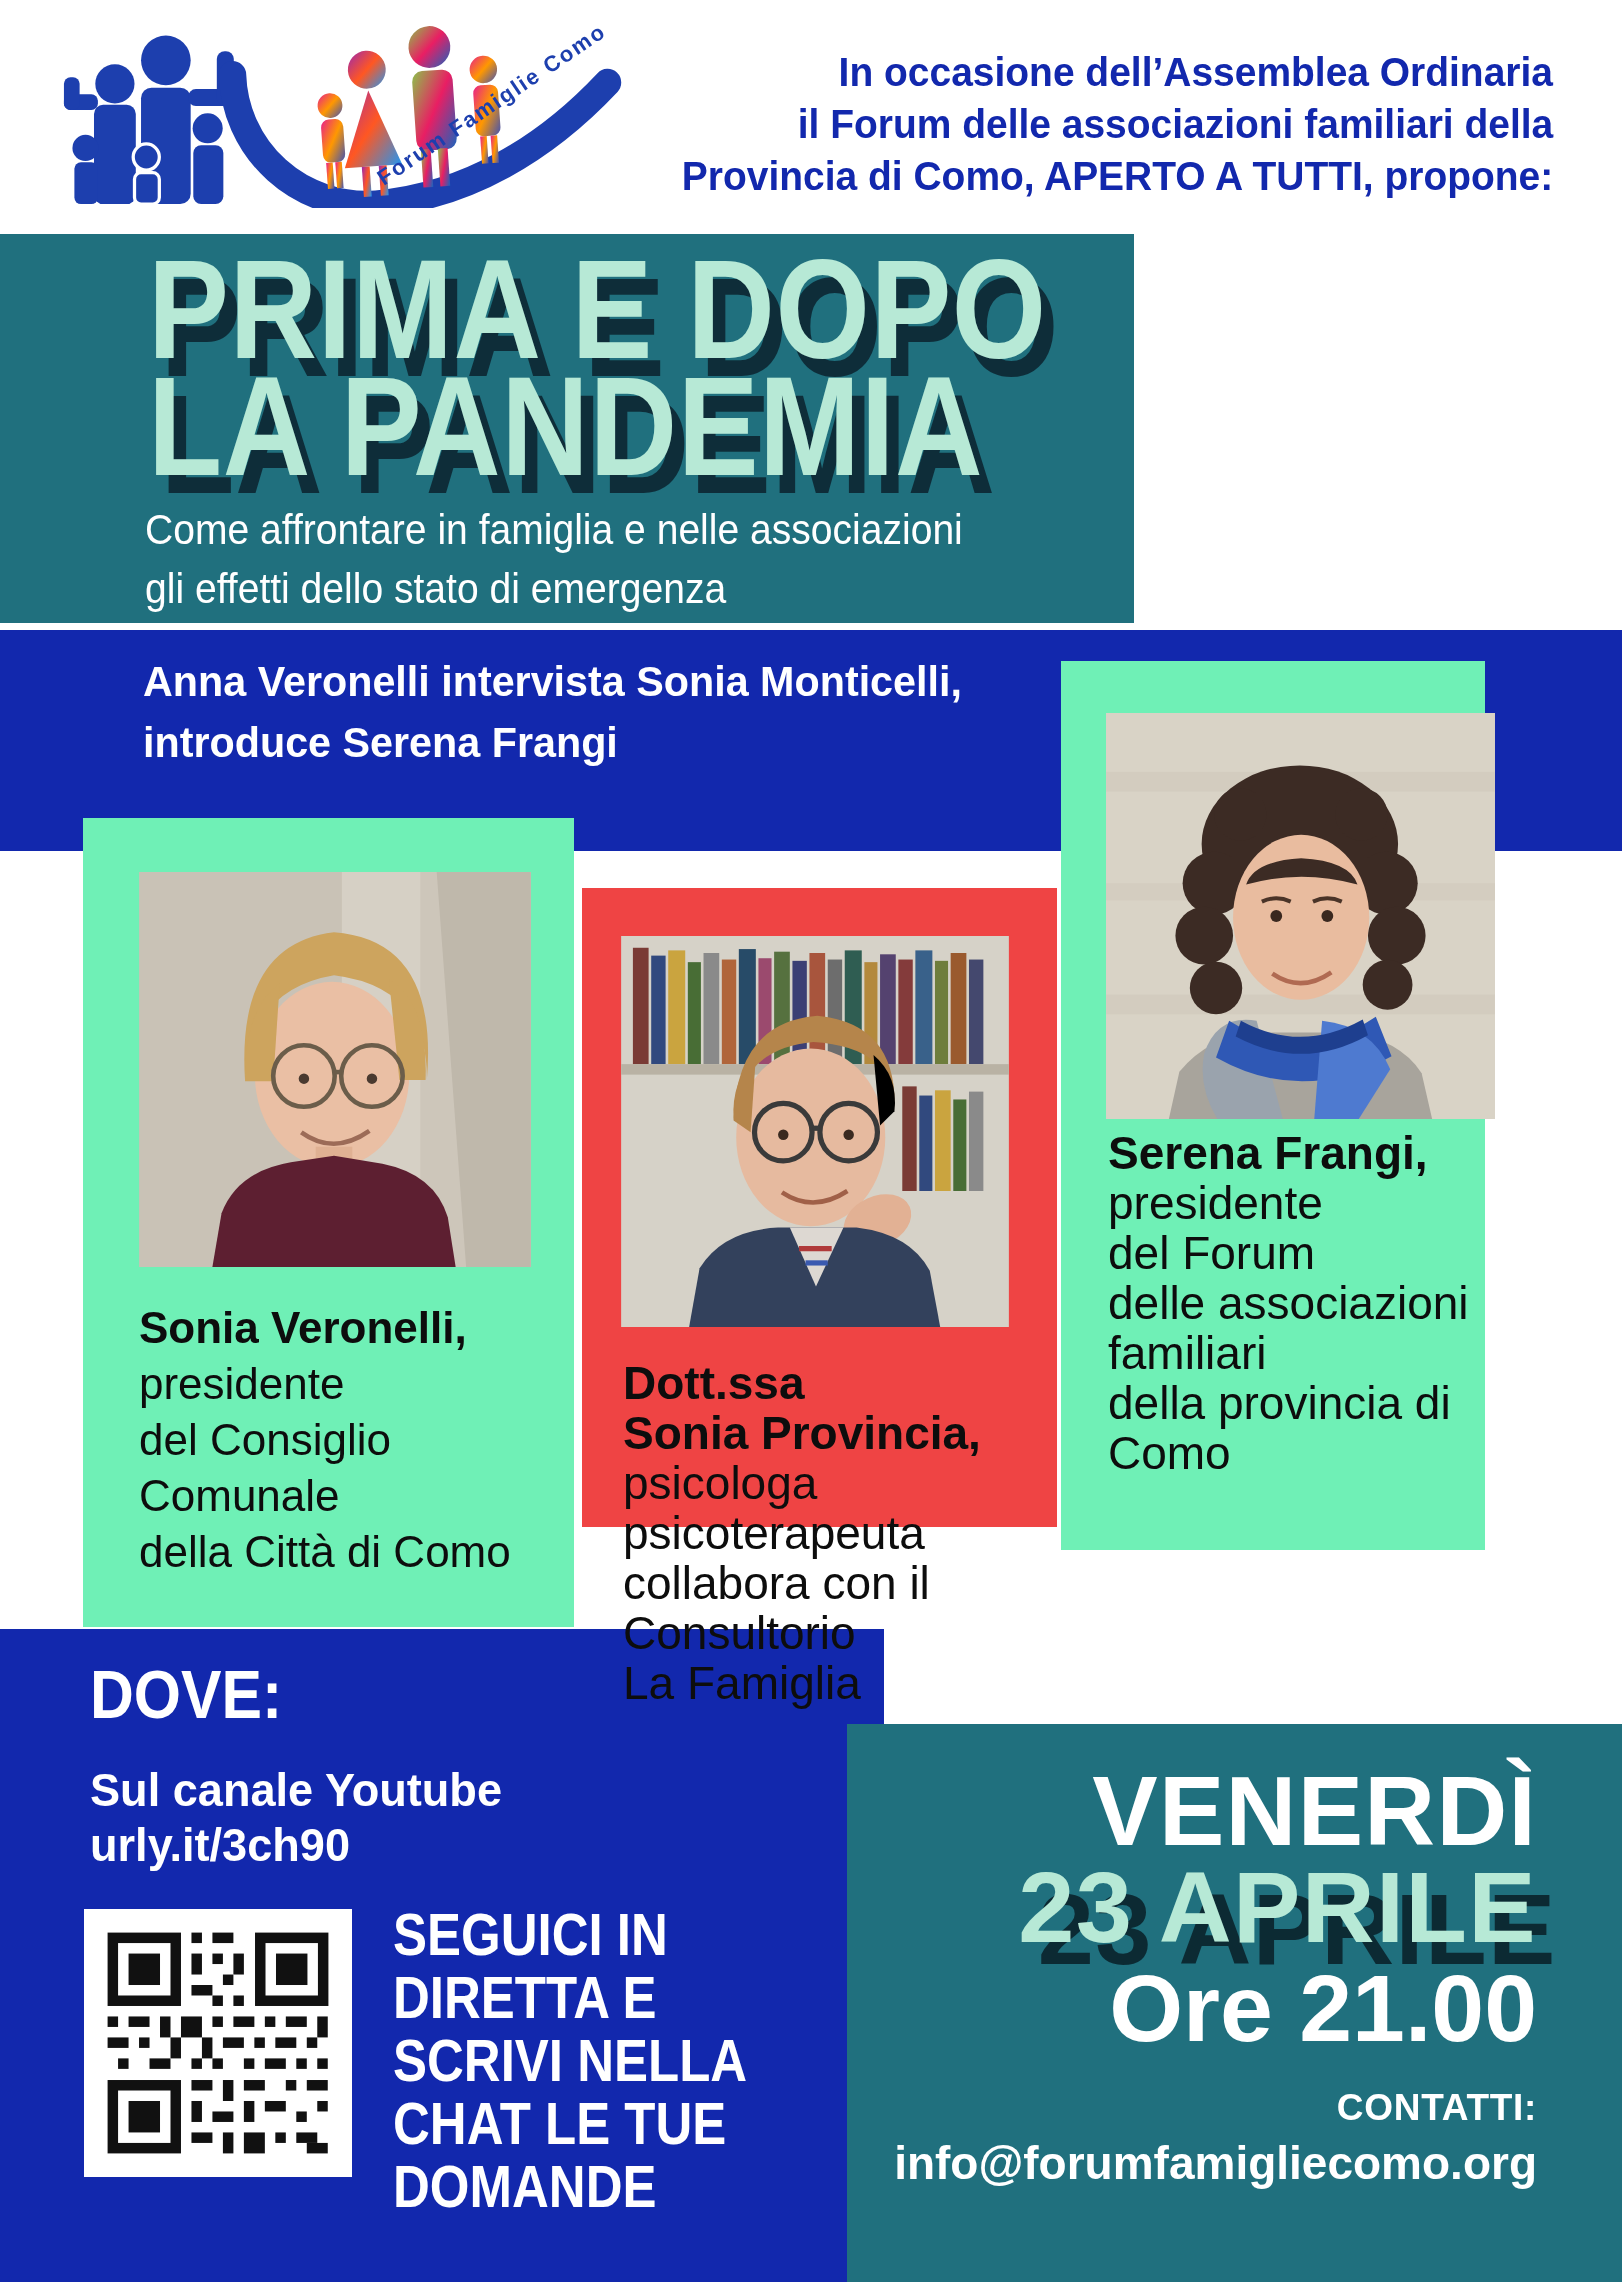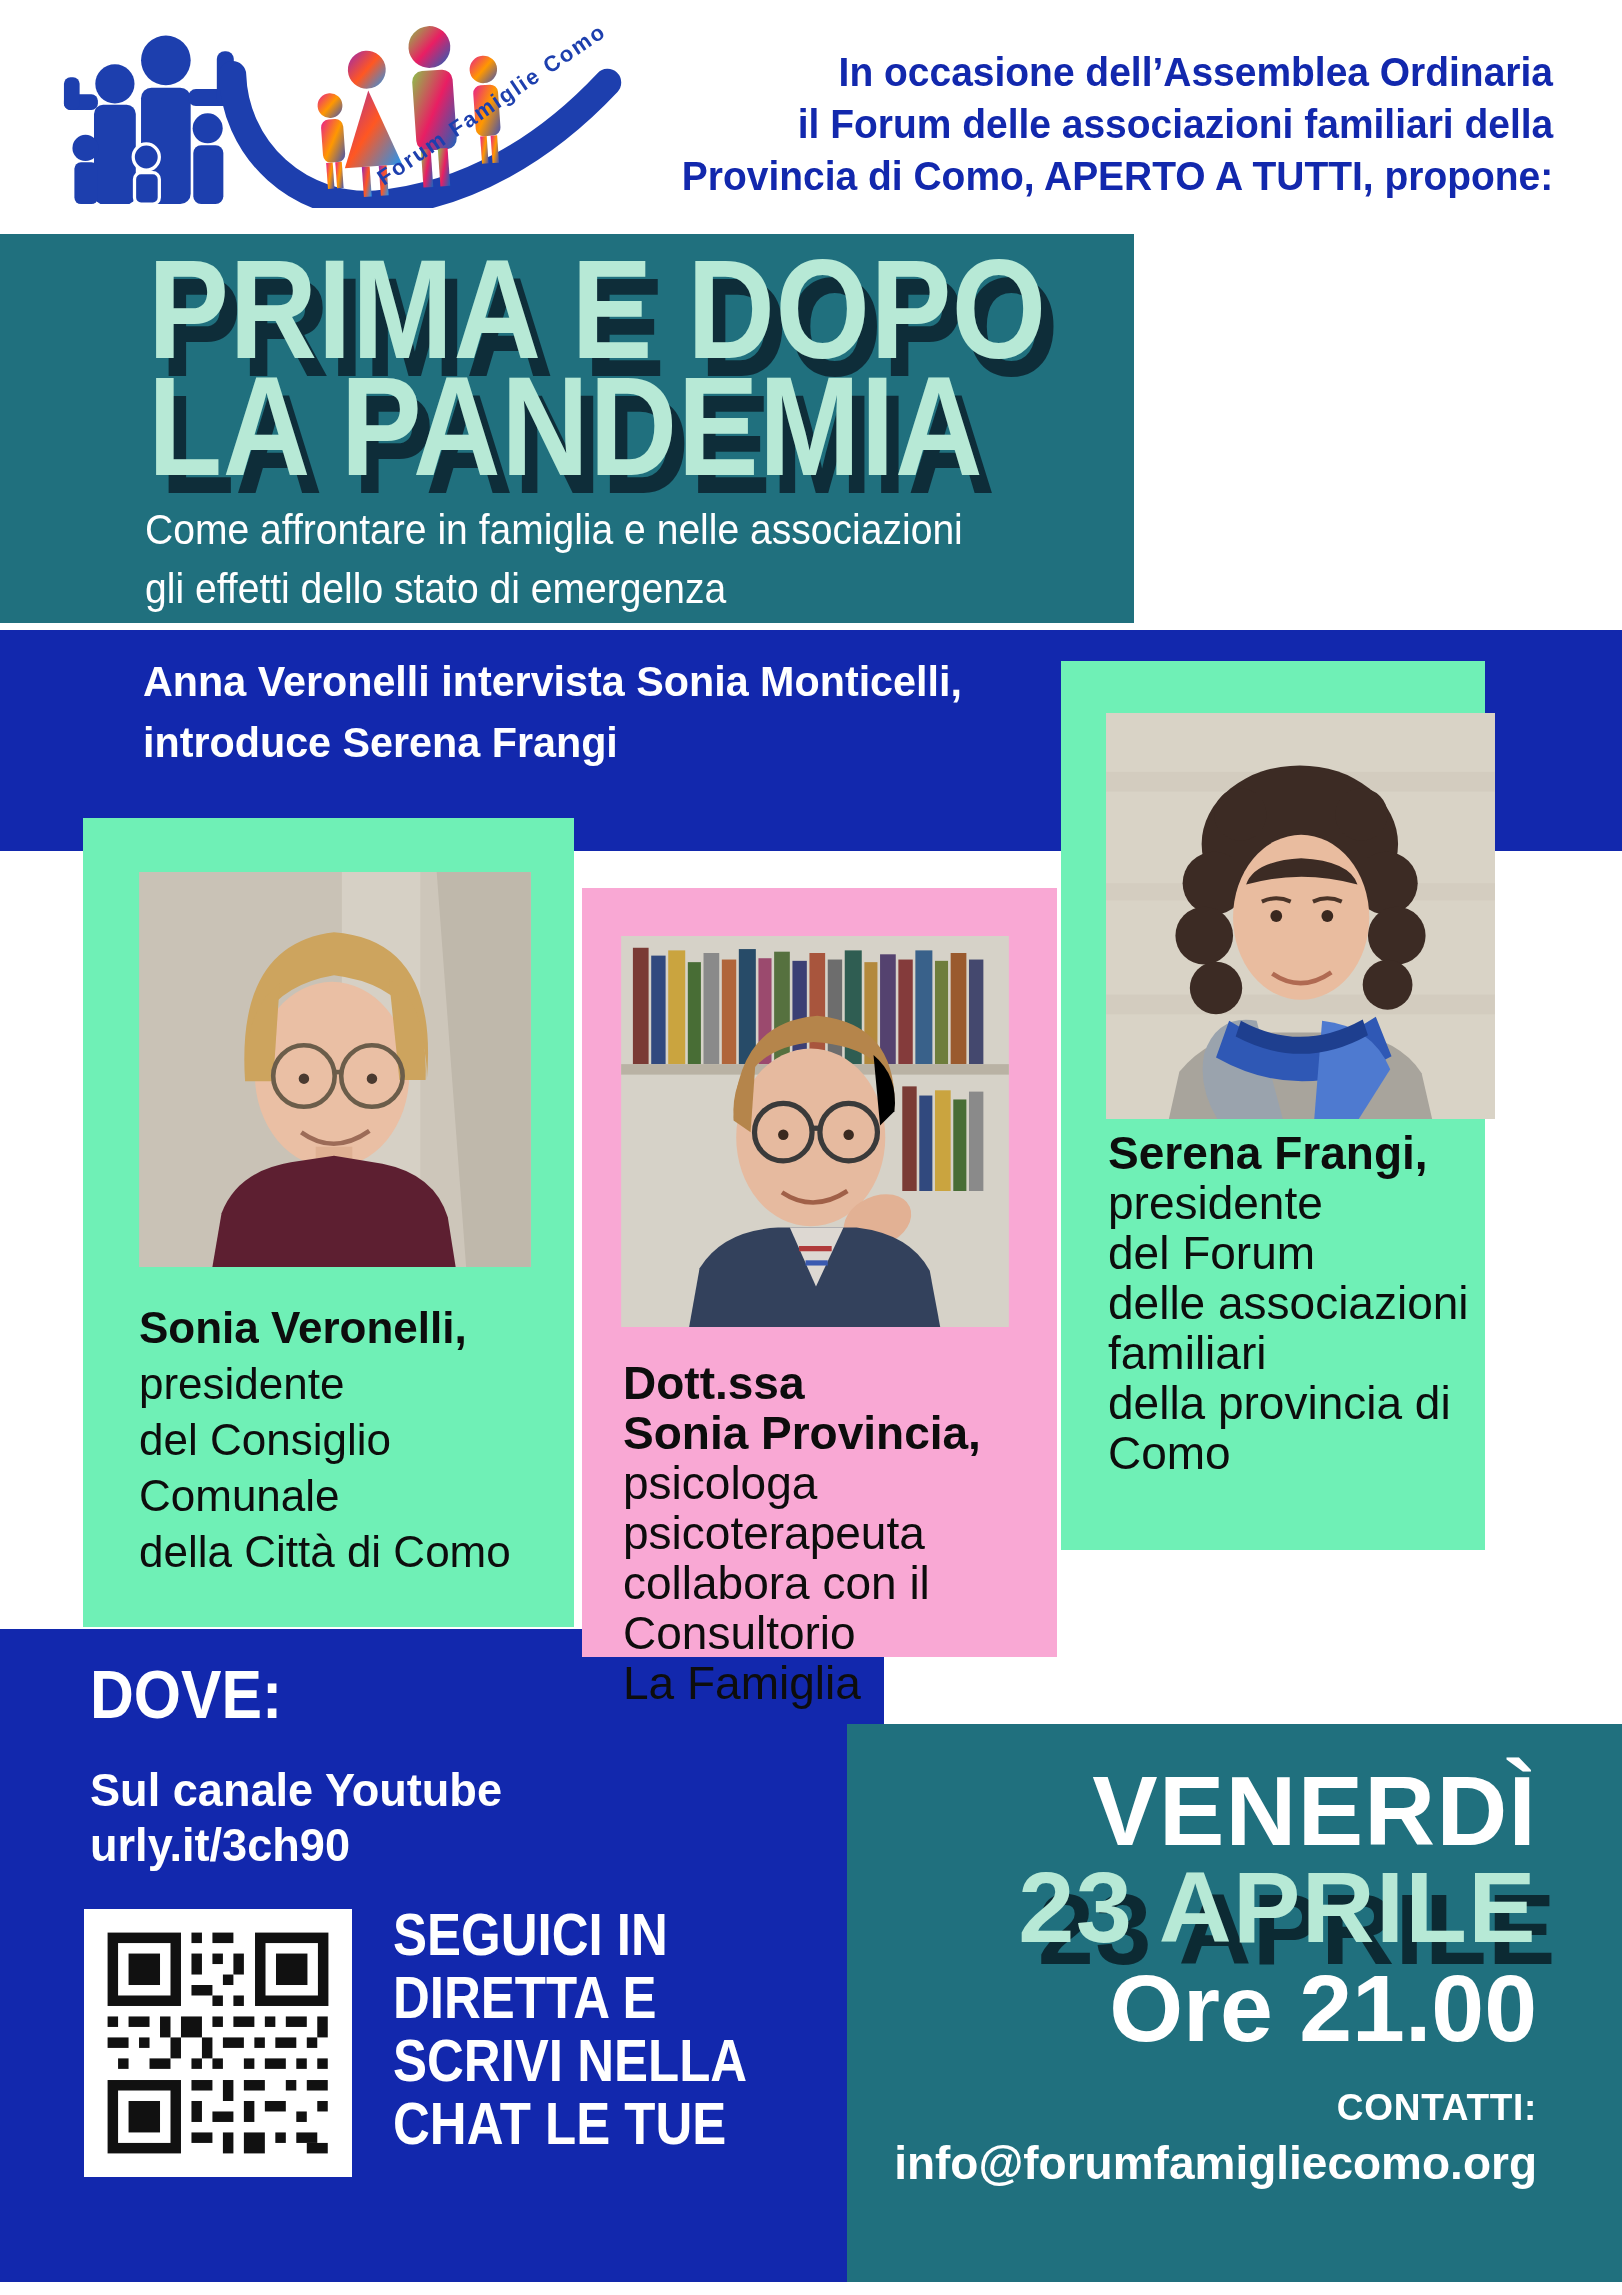--- a/index.html
+++ b/index.html
@@ -43,21 +43,21 @@
   #interview-band{left:0;top:630px;width:1623px;height:221px;background:#1228ad;}
   #interview-text{
     position:absolute;left:143px;top:21px;color:#ffffff;font-weight:bold;
     font-size:43px;line-height:61px;white-space:nowrap;
   }
   #interview-text .sx{transform:scaleX(.96);}
 
   
   .card{position:absolute;z-index:3;}
   #card-anna{left:83px;top:818px;width:491px;height:809px;background:#6ff0b6;}
-  #card-sonia{left:582px;top:888px;width:475px;height:769px;background:#f9a8d4;}
+  #card-sonia{left:582px;top:888px;width:475px;height:639px;background:#ef4444;}
   #card-serena{left:1061px;top:661px;width:424px;height:889px;background:#6ff0b6;}
   .photo{position:absolute;display:block;}
   #photo-anna{left:56px;top:54px;width:392px;height:395px;}
   #photo-sonia{left:39px;top:48px;width:388px;height:391px;}
   #photo-serena{left:45px;top:52px;width:389px;height:406px;}
   .card-text{position:absolute;color:#0d0d0d;white-space:nowrap;}
   #text-anna{left:56px;top:482px;font-size:44px;line-height:56px;}
   #text-sonia{left:41px;top:470px;font-size:46px;line-height:50px;}
   #text-serena{left:47px;top:467px;font-size:46px;line-height:50px;}
   .card-text .bold{font-weight:bold;}
@@ -390,20 +390,21 @@
           <rect x="324" y="341" width="32" height="16"></rect>
           <rect x="340" y="357" width="32" height="16"></rect>
       </g>
     </svg>
   </div>
   <div id="follow">
     <div><span class="sx">SEGUICI IN</span></div>
     <div><span class="sx">DIRETTA E</span></div>
     <div><span class="sx">SCRIVI NELLA</span></div>
     <div><span class="sx">CHAT LE TUE</span></div>
+    <div><span class="sx">DOMANDE</span></div>
   </div>
 </section>
 
 <section id="when-panel" class="abs">
   <div id="when-day" class="when-line">VENERDÌ</div>
   <div id="when-date" class="when-line">23 APRILE</div>
   <div id="when-time" class="when-line">Ore 21.00</div>
   <div id="when-contacts" class="when-line">CONTATTI:</div>
   <div id="when-email" class="when-line">info@forumfamigliecomo.org</div>
 </section>

